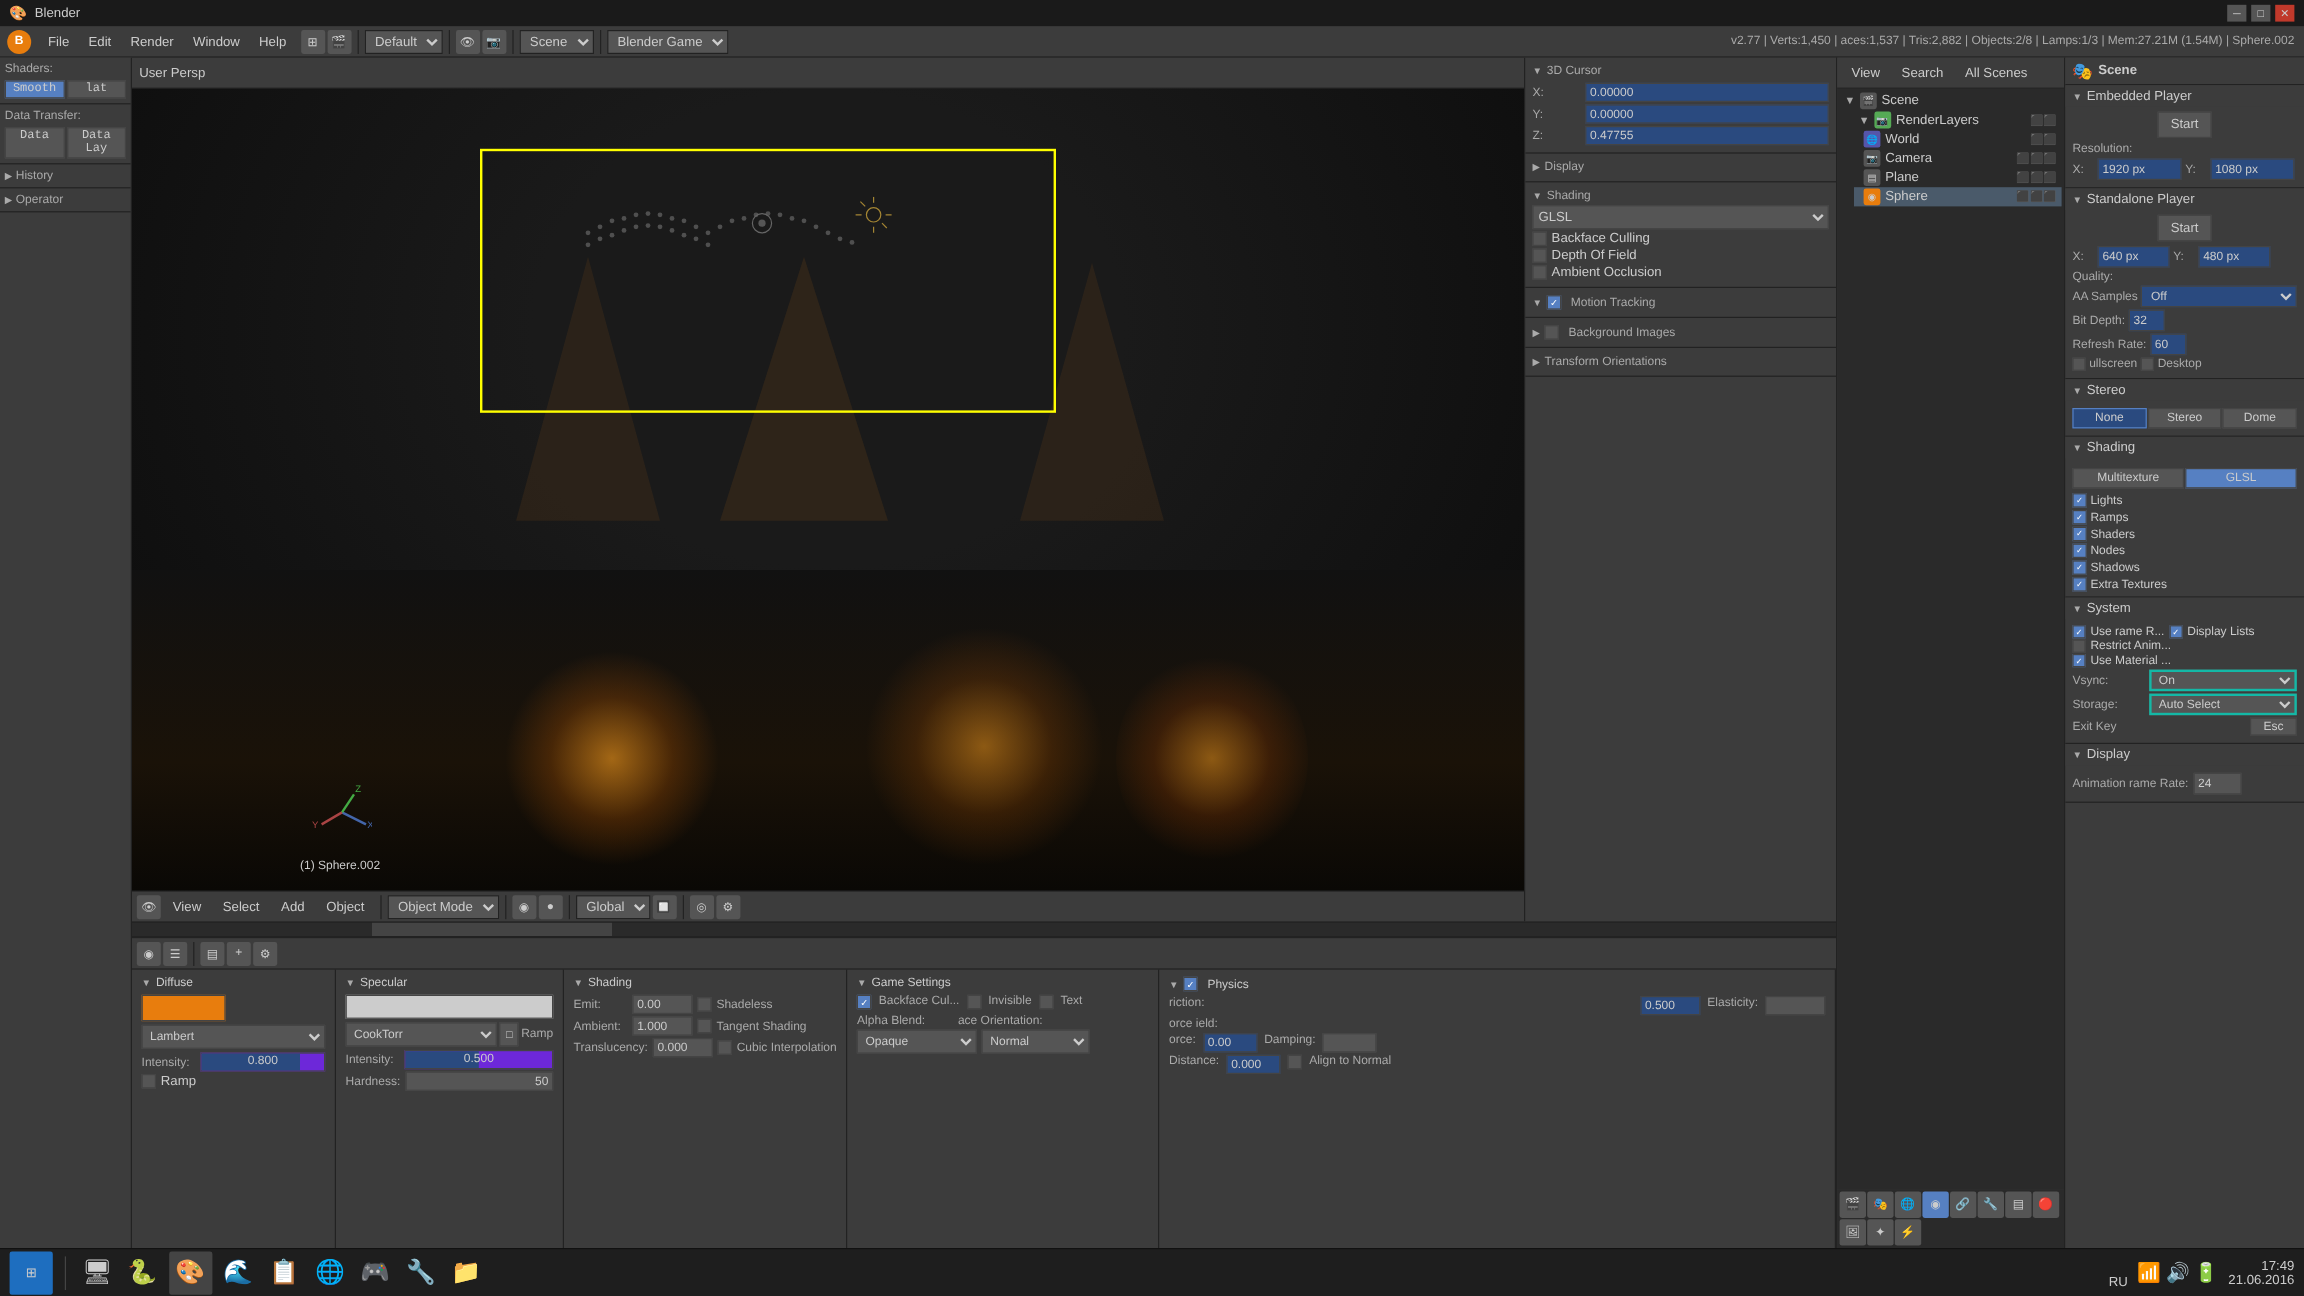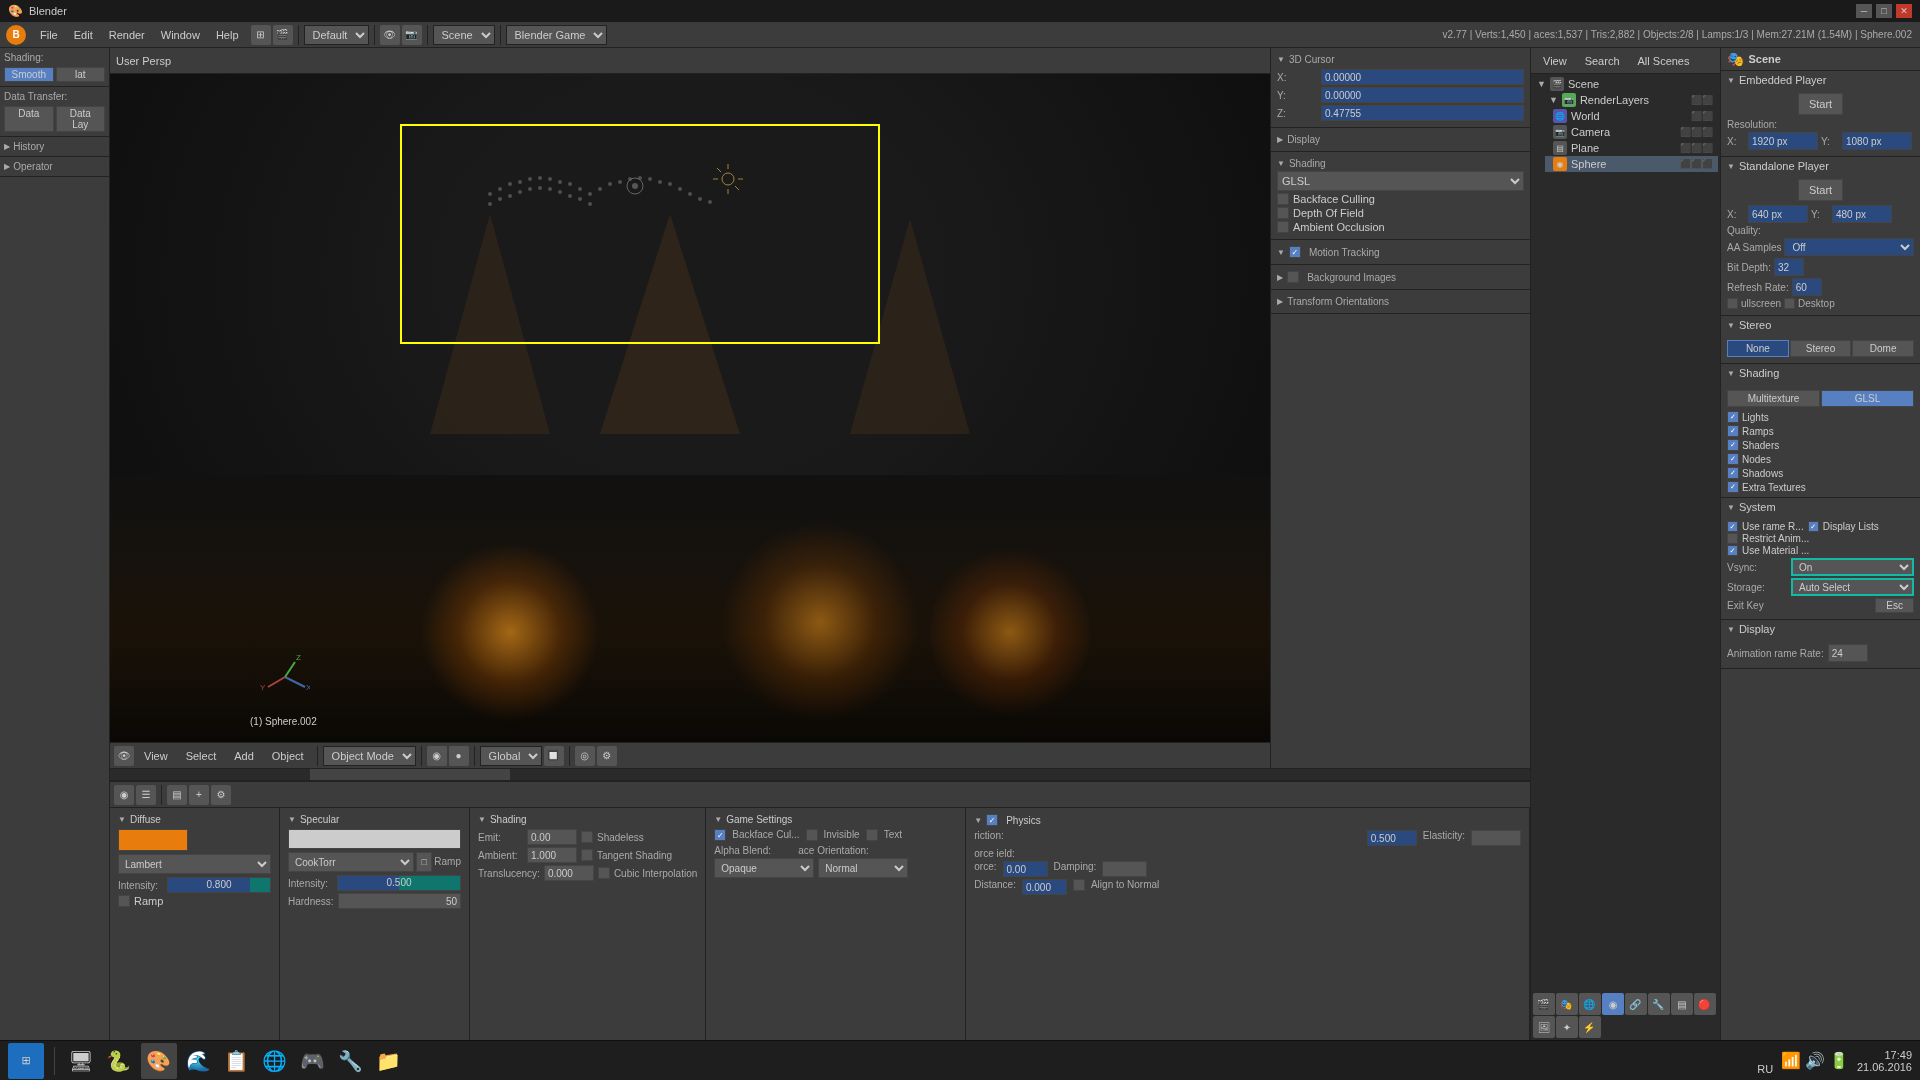--- a/index.html
+++ b/index.html
@@ -22,21 +22,21 @@
 
     
     .main-layout { display: flex; height: calc(1080px - 48px - 30px); }
 
     
     .left-panel { width: 110px; background: #3c3c3c; border-right: 1px solid #222; display: flex; flex-direction: column; overflow: hidden; }
     .left-panel-section { padding: 2px 4px; border-bottom: 1px solid #222; }
     .panel-header { color: #aaa; font-size: 10px; padding: 2px 0; }
     .panel-btn { background: #555; border: 1px solid #444; color: #ccc; font-size: 10px; padding: 2px 6px; margin: 1px 0; cursor: pointer; width: 100%; text-align: left; display: block; }
     .panel-btn-orange { background: #e87d0d; color: white; }
-    .shading-row { display: flex; gap: 2px; margin: 2px 0; }
+    .shading-row { display: flex; gap: 2px; margin: 2px 0; font-family: Liberation Mono, monospace; }
     .shading-btn { background: #555; border: 1px solid #444; color: #ccc; font-size: 10px; padding: 1px 4px; cursor: pointer; flex: 1; text-align: center; }
     .shading-btn-active { background: #5680c2; }
     .section-toggle { font-size: 10px; color: #aaa; cursor: pointer; padding: 2px 0; display: flex; align-items: center; gap: 3px; }
     .section-toggle::before { content: '▶'; font-size: 8px; }
 
     
     .viewport-area { flex: 1; position: relative; background: #1a1a1a; display: flex; flex-direction: column; }
     .viewport-header { background: #3c3c3c; height: 26px; display: flex; align-items: center; padding: 0 6px; border-bottom: 1px solid #222; }
     .object-label { position: absolute; bottom: 10px; left: 150px; color: #ccc; font-size: 10px; }
 
@@ -65,21 +65,21 @@
     .bottom-toolbar { background: #3c3c3c; height: 26px; display: flex; align-items: center; padding: 0 4px; border-bottom: 1px solid #222; gap: 2px; }
 
     
     .mat-section { border-right: 1px solid #222; padding: 6px 8px; }
     .mat-section-header { color: #ccc; font-size: 10px; display: flex; align-items: center; gap: 4px; margin-bottom: 4px; cursor: pointer; }
     .mat-section-header::before { content: '▼'; font-size: 8px; color: #aaa; }
     .color-swatch { width: 70px; height: 22px; background: #e87d0d; border: 1px solid #444; cursor: pointer; }
     .mat-select { background: #555; border: 1px solid #444; color: #ccc; font-size: 10px; height: 20px; padding: 0 2px; }
     .mat-intensity-row { display: flex; align-items: center; gap: 4px; margin: 2px 0; }
     .intensity-label { color: #aaa; font-size: 10px; min-width: 45px; }
-    .intensity-slider { background: #0f766e; border: 1px solid #444; height: 16px; flex: 1; position: relative; }
+    .intensity-slider { background: #6d28d9; border: 1px solid #444; height: 16px; flex: 1; position: relative; }
     .ramp-btn { background: #555; border: 1px solid #444; color: #ccc; font-size: 10px; padding: 1px 6px; cursor: pointer; height: 18px; display: flex; align-items: center; }
     .ramp-check { width: 12px; height: 12px; background: #555; border: 1px solid #444; display: flex; align-items: center; justify-content: center; }
     .scene-tree-item { padding: 1px 4px; cursor: pointer; display: flex; align-items: center; gap: 4px; font-size: 11px; }
     .tree-arrow { color: #aaa; font-size: 9px; }
     .scene-icon { width: 14px; height: 14px; background: #555; border-radius: 2px; display: flex; align-items: center; justify-content: center; font-size: 8px; }
 
     
     .right-scene-panel { width: 200px; background: #3c3c3c; border-left: 1px solid #222; overflow-y: auto; font-size: 11px; }
     .right-panel-tabs { display: flex; flex-wrap: wrap; gap: 1px; padding: 2px; background: #2a2a2a; }
     .right-tab { background: #555; width: 22px; height: 22px; display: flex; align-items: center; justify-content: center; cursor: pointer; font-size: 10px; border-radius: 2px; }
@@ -184,21 +184,21 @@
     <div class="tb-separator"></div>
     <select class="scene-select"><option>Blender Game</option></select>
   </div>
   <span class="version-info">v2.77  |  Verts:1,450  |  aces:1,537  |  Tris:2,882  |  Objects:2/8  |  Lamps:1/3  |  Mem:27.21M (1.54M)  |  Sphere.002</span>
 </div>
 
 <div class="main-layout" style="height: calc(1080px - 22px - 26px - 40px);">
 
   <div class="left-panel">
     <div class="left-panel-section">
-      <div class="panel-header">Shading:</div>
+      <div class="panel-header">Shaders:</div>
       <div class="shading-row">
         <div class="shading-btn shading-btn-active">Smooth</div>
         <div class="shading-btn">lat</div>
       </div>
     </div>
     <div class="left-panel-section">
       <div class="panel-header">Data Transfer:</div>
       <div class="shading-row">
         <div class="shading-btn">Data</div>
         <div class="shading-btn">Data Lay</div>

